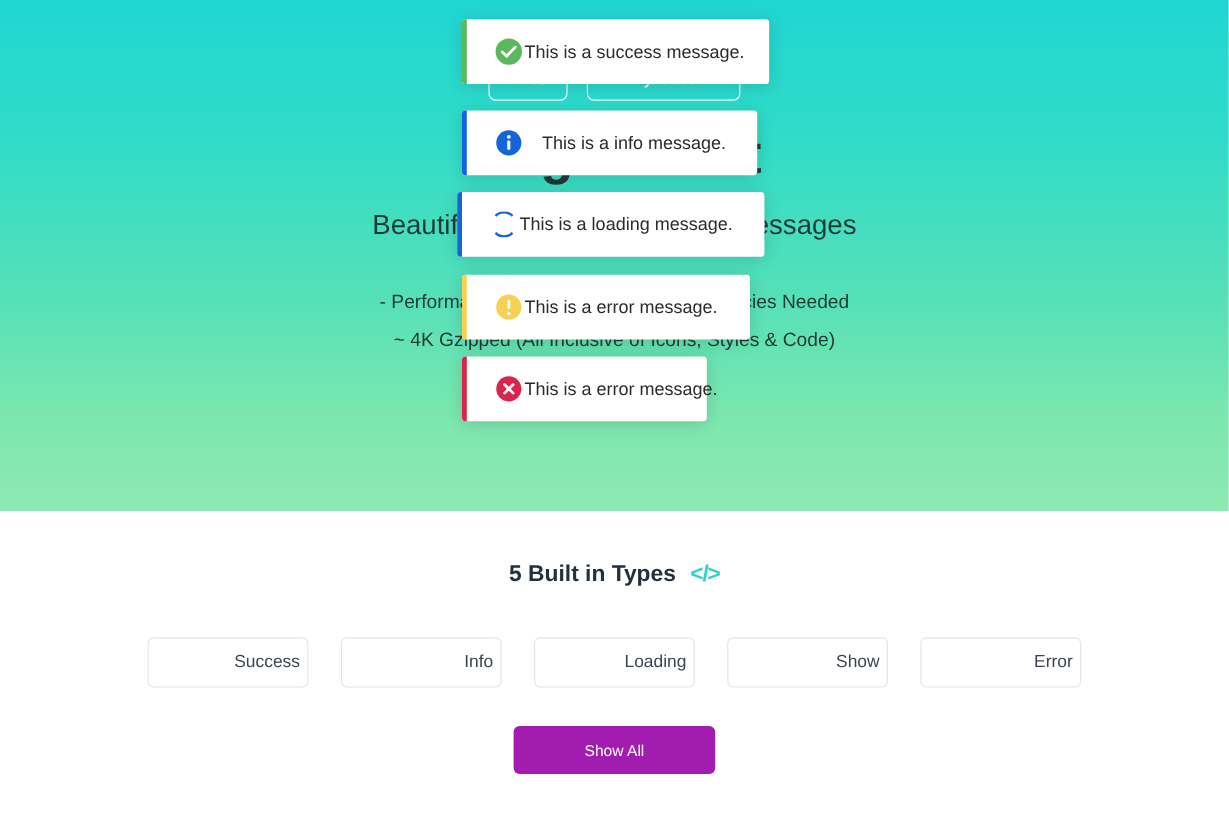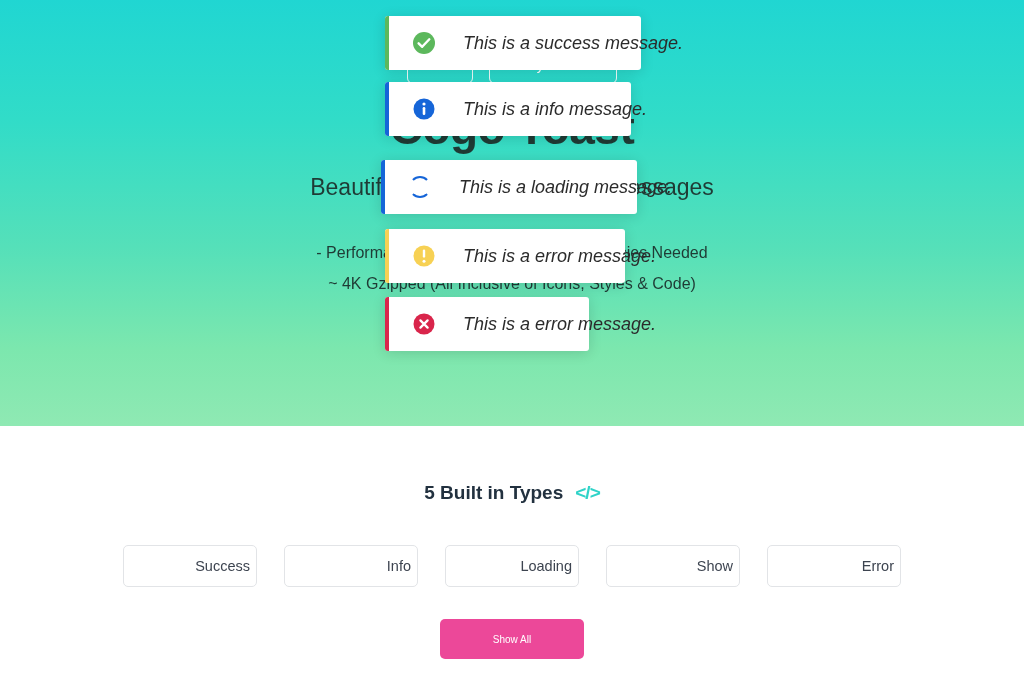--- a/index.html
+++ b/index.html
@@ -93,24 +93,24 @@
     align-items: center;
     background: #ffffff;
     border-radius: 3px;
     box-shadow: 0 2px 14px rgba(0,0,0,0.14);
     height: 54px;
     padding: 0 26px 0 0;
     pointer-events: auto;
   }
   .toast .bar { position: absolute; left: 0; top: 0; bottom: 0; width: 4px; border-radius: 3px 0 0 3px; }
   .toast .ic  { width: 26px; height: 26px; margin-left: 26px; flex: 0 0 auto; display: flex; align-items: center; justify-content: center; }
-  .toast .msg { margin-left: 26px; font-size: 18px; color: #2b2b2b; white-space: nowrap; font-style: italic; }
+  .toast .msg { font-size: 15px; color: #2b2b2b; white-space: nowrap; }
 
   .t-success { left: 385px; top: 16px;  width: 256px; }
-  .t-info    { left: 385px; top: 82px;  width: 246px; }
+  .t-info    { left: 385px; top: 92px;  width: 246px; justify-content: space-between; }
   .t-loading { left: 381px; top: 160px; width: 256px; }
   .t-warn    { left: 385px; top: 229px; width: 240px; }
   .t-error   { left: 385px; top: 297px; width: 204px; }
 
   .spinner { width: 22px; height: 22px; position: relative; }
   .spinner .arc {
     position: absolute; inset: 0;
     border: 2.6px solid transparent;
     border-top-color: #1565d8;
     border-bottom-color: #1565d8;
@@ -122,21 +122,21 @@
     position: absolute;
     top: 426px; left: 0;
     width: 1024px; height: 271px;
     background: #ffffff;
   }
   .types-head {
     display: flex;
     align-items: center;
     justify-content: center;
     gap: 12px;
-    padding-top: 56px;
+    padding-top: 42px;
   }
   .types-title {
     font-size: 19px;
     font-weight: bold;
     color: #22313f;
   }
   .code-icon { color: #2fd3c8; font-size: 19px; font-weight: bold; letter-spacing: -1px; }
 
   .type-row {
     display: flex;
@@ -152,27 +152,27 @@
     border-radius: 5px;
     color: #3d4450;
     font-size: 14.5px;
     font-family: "Liberation Sans", sans-serif;
     cursor: pointer;
     text-align: right;
   }
 
   .showall-wrap { display: flex; justify-content: center; margin-top: 32px; }
   .showall-btn {
-    width: 144px;
+    width: 168px;
     height: 40px;
-    background: #ec4899;
+    background: #a21caf;
     border: none;
     border-radius: 5px;
     color: #ffffff;
-    font-size: 10px;
+    font-size: 13px;
     font-family: "Liberation Sans", sans-serif;
     cursor: pointer;
   }
 </style>
 </head>
 <body>
 
 <div class="page">
 
   <section class="hero">

